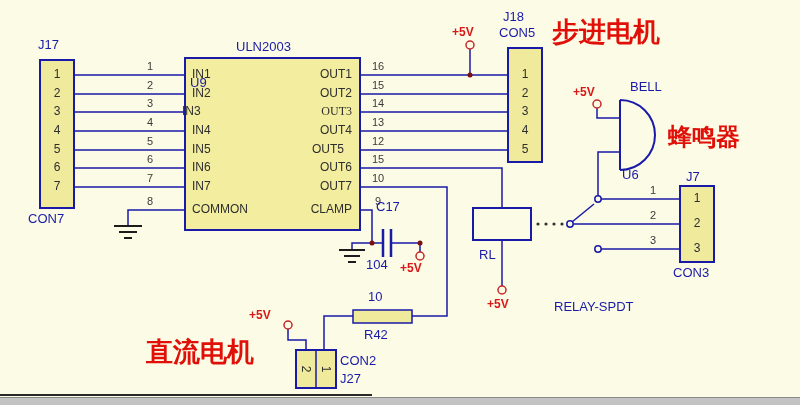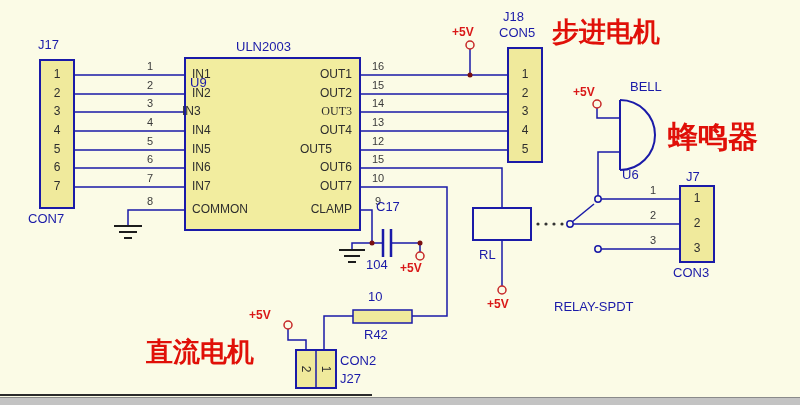--- a/index.html
+++ b/index.html
@@ -102,21 +102,21 @@
   <span class="t pin" style="left:192px;top:123px;">IN4</span>
   <span class="t pin" style="left:192px;top:142px;">IN5</span>
   <span class="t pin" style="left:192px;top:160px;">IN6</span>
   <span class="t pin" style="left:192px;top:179px;">IN7</span>
   <span class="t pin" style="left:192px;top:202px;">COMMON</span>
 
   <span class="t pin r" style="left:280px;top:67px;width:72px;">OUT1</span>
   <span class="t pin r" style="left:280px;top:86px;width:72px;">OUT2</span>
   <span class="t pin r" style="left:280px;top:104px;width:72px;font-family:Liberation Serif, serif;">OUT3</span>
   <span class="t pin r" style="left:280px;top:123px;width:72px;">OUT4</span>
-  <span class="t pin r" style="left:280px;top:142px;width:72px;text-align:center;">OUT5</span>
+  <span class="t pin r" style="left:272px;top:142px;width:72px;">OUT5</span>
   <span class="t pin r" style="left:280px;top:160px;width:72px;">OUT6</span>
   <span class="t pin r" style="left:280px;top:179px;width:72px;">OUT7</span>
   <span class="t pin r" style="left:280px;top:202px;width:72px;">CLAMP</span>
 
   <span class="t num c" style="left:140px;top:59px;width:20px;">1</span>
   <span class="t num c" style="left:140px;top:78px;width:20px;">2</span>
   <span class="t num c" style="left:140px;top:96px;width:20px;">3</span>
   <span class="t num c" style="left:140px;top:115px;width:20px;">4</span>
   <span class="t num c" style="left:140px;top:134px;width:20px;">5</span>
   <span class="t num c" style="left:140px;top:152px;width:20px;">6</span>
@@ -166,18 +166,18 @@
 
   <span class="t blue" style="left:368px;top:290px;">10</span>
   <span class="t blue" style="left:364px;top:328px;">R42</span>
 
   <span class="t blue" style="left:340px;top:354px;">CON2</span>
   <span class="t blue" style="left:340px;top:372px;">J27</span>
   <span class="t pin c rot" style="left:300px;top:362px;width:12px;">2</span>
   <span class="t pin c rot" style="left:320px;top:362px;width:12px;">1</span>
 
   <span class="t cn" style="left:552px;top:18px;font-size:27px;">步进电机</span>
-  <span class="t cn" style="left:668px;top:123px;font-size:30px;">蜂鸣器</span>
+  <span class="t cn" style="left:668px;top:123px;font-size:24px;">蜂鸣器</span>
   <span class="t cn" style="left:146px;top:338px;font-size:27px;">直流电机</span>
 
   <div style="position:absolute;left:0;top:394px;width:372px;height:2px;background:#2a2a2a;"></div>
   <div style="position:absolute;left:0;top:397px;width:800px;height:8px;background:#c3c3c3;border-top:1px solid #8a8a8a;"></div>
 </div>
 
 </body></html>

